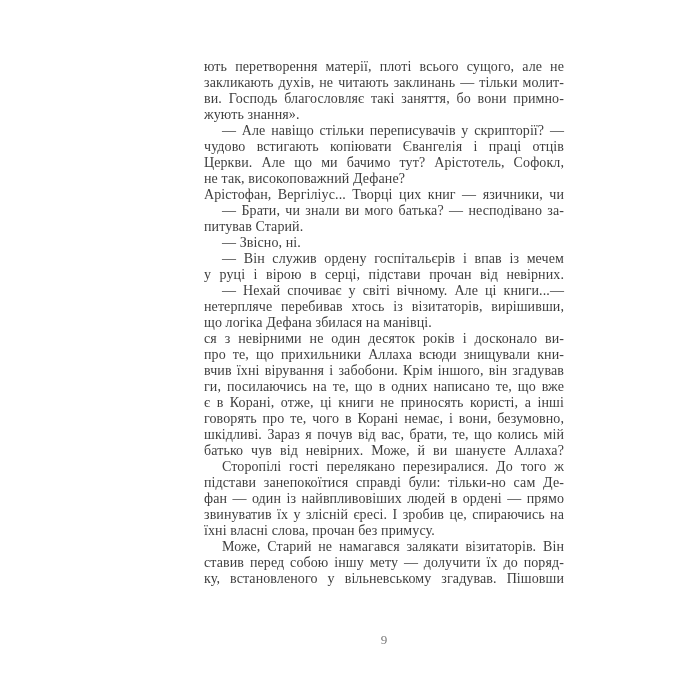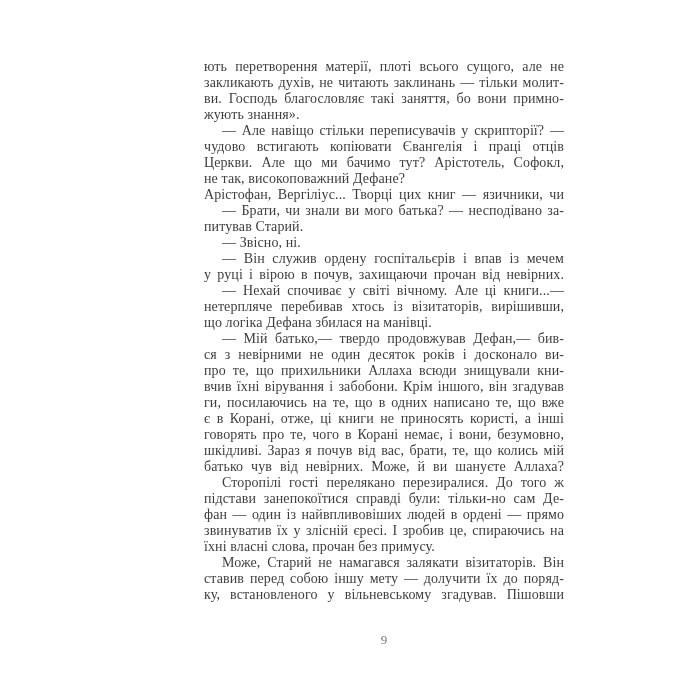--- a/index.html
+++ b/index.html
@@ -80,29 +80,28 @@
       </div>
       <div class="para">
         <div class="line indent">— Брати, чи знали ви мого батька? — несподівано за-</div>
         <div class="line last-left">питував Старий.</div>
       </div>
       <div class="para">
         <div class="line indent last-left">— Звісно, ні.</div>
       </div>
       <div class="para">
         <div class="line indent">— Він служив ордену госпітальєрів і впав із мечем</div>
-        <div class="line">у руці і вірою в почув, захищаючи прочан від невірних.</div>
+        <div class="line">у руці і вірою в серці, підстави прочан від невірних.</div>
       </div>
       <div class="para">
         <div class="line indent">— Нехай спочиває у світі вічному. Але ці книги...—</div>
         <div class="line">нетерпляче перебивав хтось із візитаторів, вирішивши,</div>
         <div class="line last-left">що логіка Дефана збилася на манівці.</div>
       </div>
       <div class="para">
-        <div class="line indent">— Мій батько,— твердо продовжував Дефан,— бив-</div>
         <div class="line">ся з невірними не один десяток років і досконало ви-</div>
         <div class="line">про те, що прихильники Аллаха всюди знищували кни-</div>
         <div class="line">вчив їхні вірування і забобони. Крім іншого, він згадував</div>
         <div class="line">ги, посилаючись на те, що в одних написано те, що вже</div>
         <div class="line">є в Корані, отже, ці книги не приносять користі, а інші</div>
         <div class="line">говорять про те, чого в Корані немає, і вони, безумовно,</div>
         <div class="line">шкідливі. Зараз я почув від вас, брати, те, що колись мій</div>
         <div class="line">батько чув від невірних. Може, й ви шануєте Аллаха?</div>
       </div>
       <div class="para">

